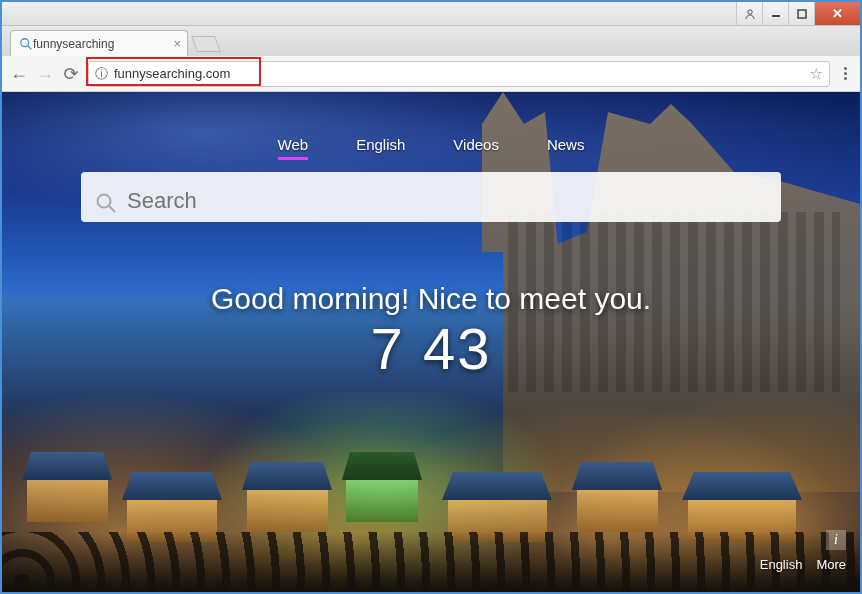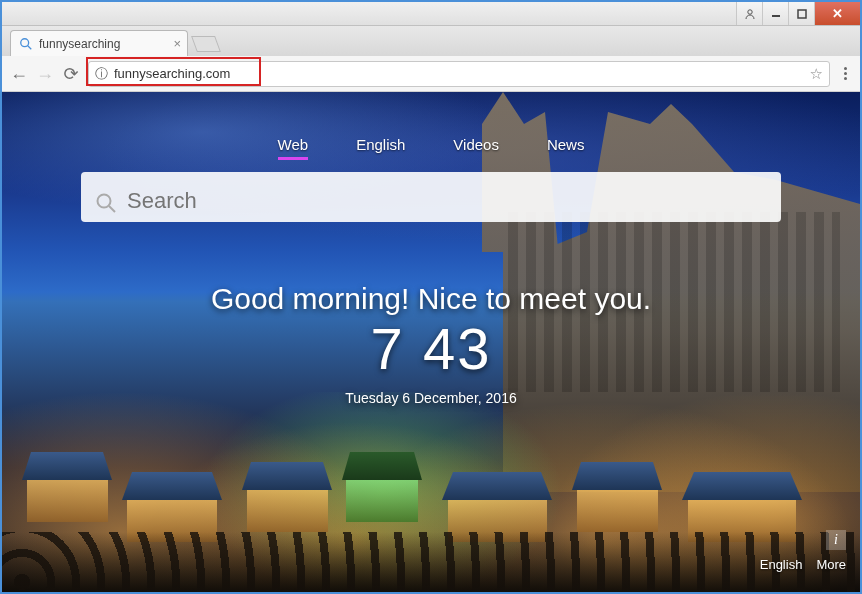--- a/index.html
+++ b/index.html
@@ -6,21 +6,21 @@
 body { width: 862px; height: 594px; font-family: "Segoe UI", Arial, sans-serif; background: #fff; overflow: hidden; position: relative; border: 2px solid #4a90d9; }
 
 
 .win-titlebar { height: 24px; background: linear-gradient(to bottom, #f0f0f0, #e0e0e0); border-bottom: 1px solid #c0c0c0; display: flex; justify-content: flex-end; align-items: stretch; }
 .win-btn { width: 26px; display: flex; align-items: center; justify-content: center; border-left: 1px solid #c8c8c8; background: linear-gradient(to bottom, #f5f5f5, #e3e3e3); cursor: pointer; font-size: 10px; color: #444; }
 .win-btn.close { background: linear-gradient(to bottom, #e07060, #c84e2d); color: #fff; width: 46px; font-size: 13px; font-weight: bold; }
 .win-btn.user { font-size: 11px; }
 
 
 .tabstrip { height: 30px; background: linear-gradient(to bottom, #e8e8e8, #d8d8d8); display: flex; align-items: flex-end; padding-left: 8px; }
-.tab { display: flex; align-items: center; gap: 6px; background: #f9f9f9; border: 1px solid #b8b8b8; border-bottom: none; border-radius: 4px 4px 0 0; padding: 4px 8px; font-size: 12px; color: #444; height: 26px; width: 178px; position: relative; }
+.tab { display: flex; align-items: center; background: #f9f9f9; border: 1px solid #b8b8b8; border-bottom: none; border-radius: 4px 4px 0 0; padding: 4px 8px; font-size: 12px; color: #444; height: 26px; width: 178px; position: relative; }
 .tab-favicon { width: 14px; height: 14px; }
 .tab-close { position: absolute; right: 6px; color: #888; cursor: pointer; font-size: 13px; }
 .newtab { width: 24px; height: 16px; margin-left: 6px; margin-bottom: 4px; background: #e0e0e0; border: 1px solid #bbb; transform: skewX(20deg); }
 
 
 .toolbar { height: 36px; background: #f5f5f5; border-bottom: 1px solid #d0d0d0; display: flex; align-items: center; padding: 0 8px; gap: 8px; }
 .nav-arrow { color: #707070; font-size: 18px; width: 18px; text-align: center; cursor: pointer; }
 .nav-arrow.disabled { color: #c8c8c8; }
 .omnibox { flex: 1; height: 26px; background: #fff; border: 1px solid #c8c8c8; border-radius: 3px; display: flex; align-items: center; padding: 0 6px; gap: 6px; font-size: 13px; color: #333; position: relative; }
 .omnibox .info-icon { color: #666; font-size: 13px; }
@@ -169,21 +169,20 @@
           <circle cx="9" cy="9" r="6.5" fill="none" stroke="#aaa" stroke-width="2"></circle>
           <line x1="14" y1="14" x2="20" y2="20" stroke="#aaa" stroke-width="2"></line>
         </svg>
       <input type="text" placeholder="Search" style="">
     </div>
   </div>
 
   <div class="centerblock">
     <div class="greeting">Good morning! Nice to meet you.</div>
     <div class="clock">7 43</div>
-    <div class="date">Tuesday 6 December, 2016</div>
   </div>
 
   <div class="info-sq">
     <span>i</span>
   </div>
   <div class="bottomright">
     <span>English</span>
     <span>More</span>
   </div>
 </div>

